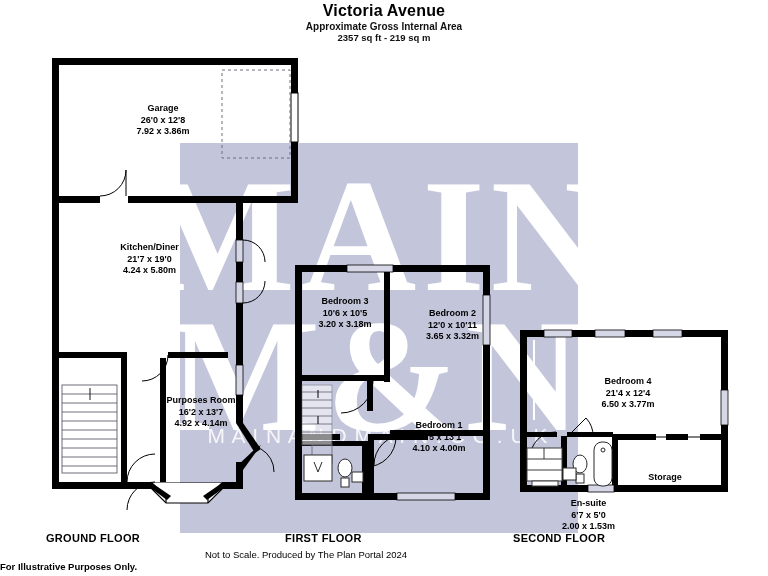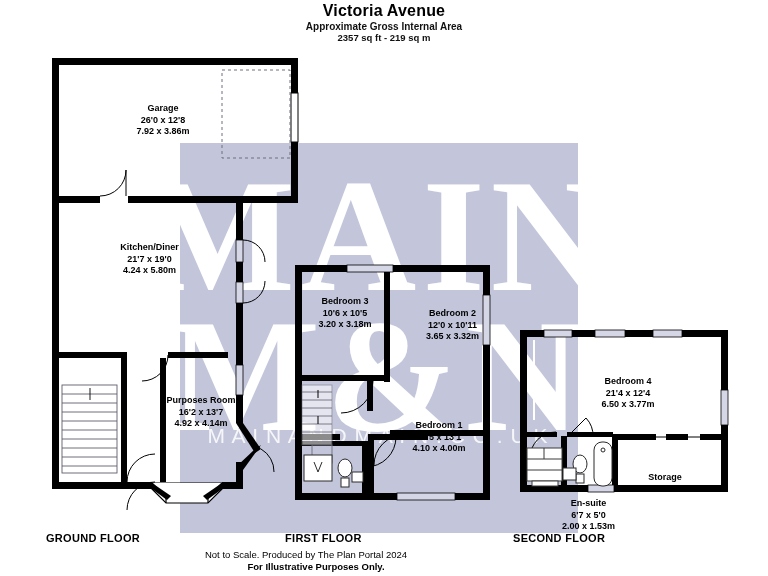--- a/index.html
+++ b/index.html
@@ -19,21 +19,21 @@
     position:absolute;left:0;top:21px;width:768px;text-align:center;
     font-size:10px;font-weight:bold;color:#111;
   }
   .subtitle2{
     position:absolute;left:0;top:32px;width:768px;text-align:center;
     font-size:9.5px;font-weight:bold;color:#111;
   }
 
   
   .foot1{position:absolute;left:0;top:549px;width:612px;text-align:center;font-size:9.5px;}
-  .foot2{position:absolute;left:0;top:561px;width:632px;text-align:center;font-size:9.5px;font-weight:bold;}
+  .foot2{position:absolute;left:0;top:561px;width:632px;text-align:left;font-size:9.5px;font-weight:bold;}
 
   .floorlabel{position:absolute;font-size:11px;font-weight:bold;letter-spacing:.3px;}
   #lbl-ground{left:46px;top:532px;}
   #lbl-first{left:285px;top:532px;}
   #lbl-second{left:513px;top:532px;}
 
   
   .room{position:absolute;text-align:center;line-height:11.5px;white-space:nowrap;}
   .room .nm{font-size:9px;font-weight:bold;}
   .room .dim{font-size:9px;font-weight:bold;}

